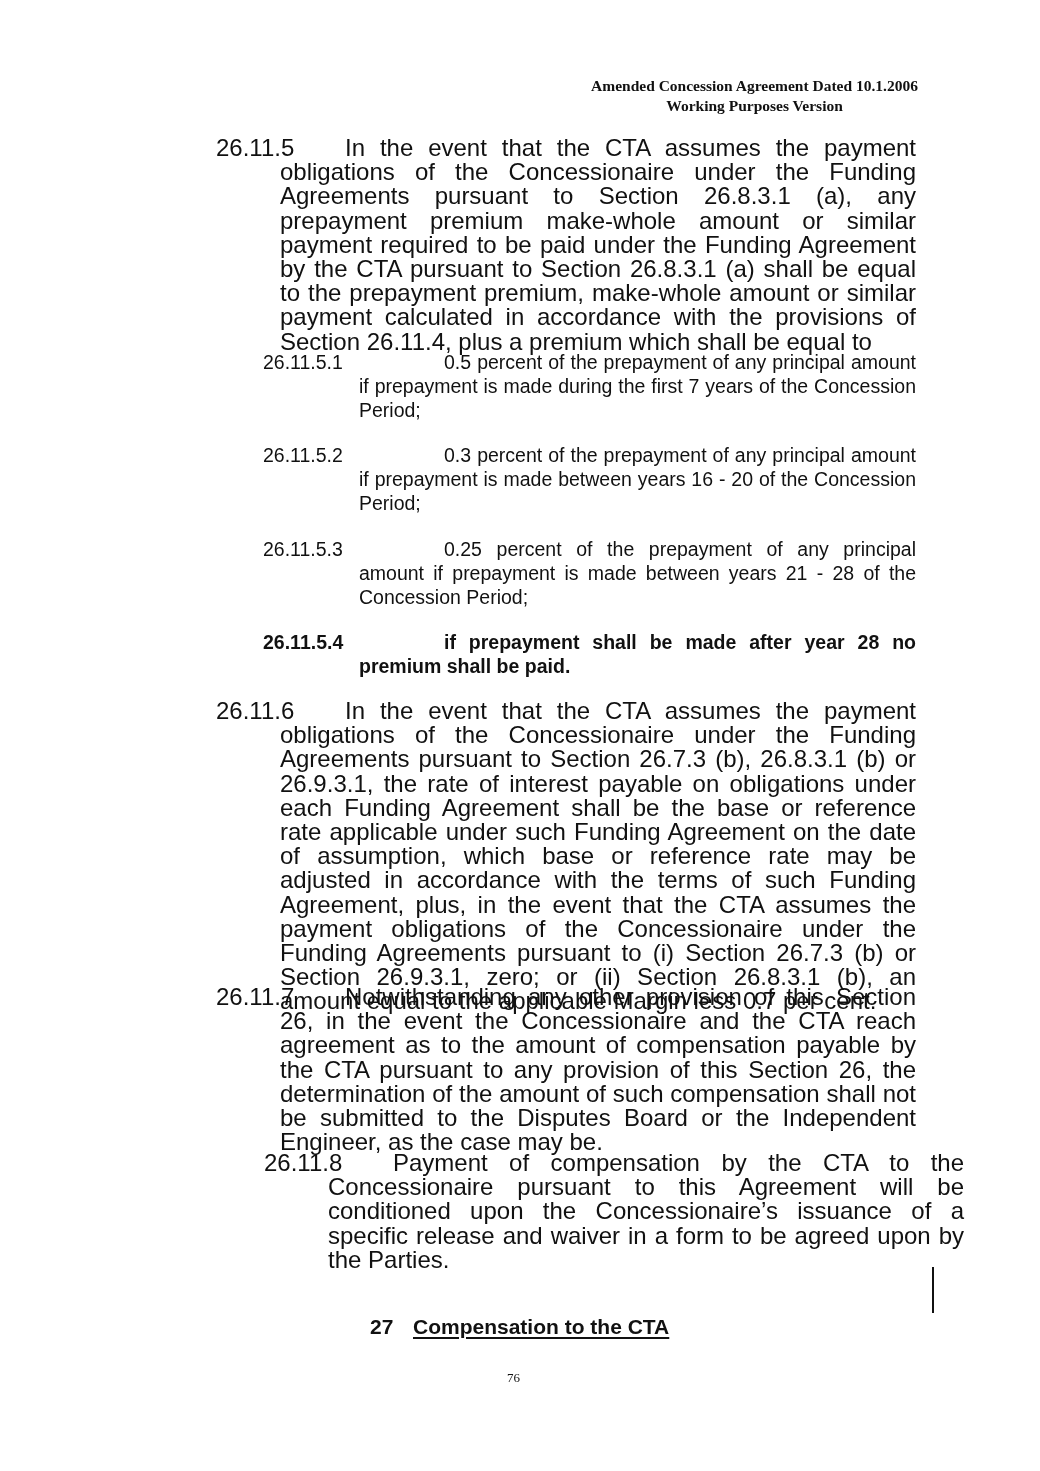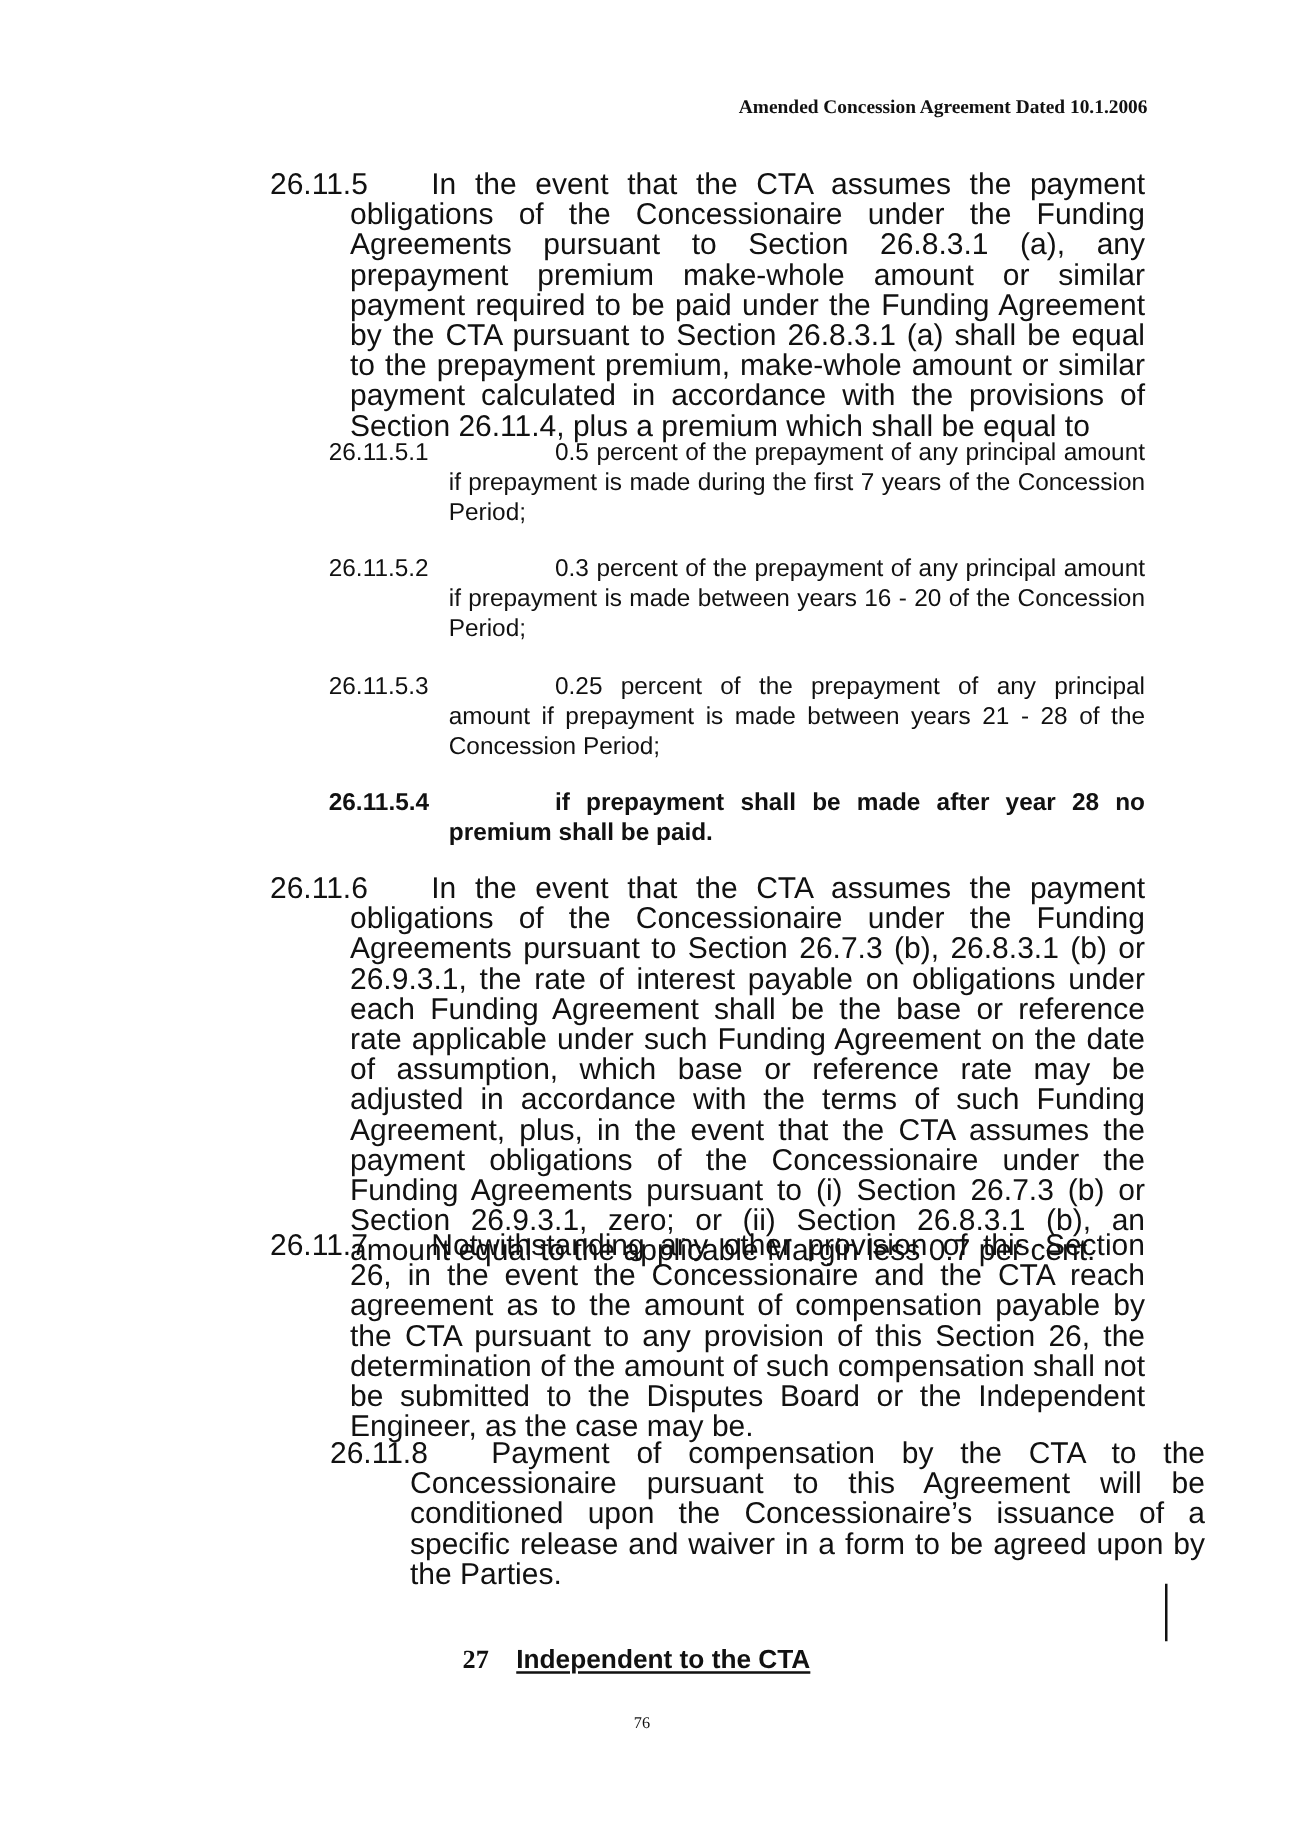--- a/index.html
+++ b/index.html
@@ -65,21 +65,20 @@
       position: absolute;
       left: 370px;
       top: 1314px;
       font-weight: bold;
       font-size: 21px;
       line-height: 26px;
     }
     .heading .h-num {
       display: inline-block;
       width: 43px;
-      font-family: Liberation Serif, serif;
     }
     .heading .h-title {
       text-decoration: underline;
       text-decoration-thickness: 2px;
       text-underline-offset: 3px;
     }
     .change-bar {
       position: absolute;
       left: 932px;
       top: 1267px;
@@ -93,20 +92,21 @@
       top: 1370px;
       font-family: "Liberation Serif", serif;
       font-size: 13px;
     }
   </style>
 </head>
 <body>
 
 <div class="header">
   <div>Amended Concession Agreement Dated 10.1.2006</div>
+  <div>Working Purposes Version</div>
 </div>
 
 <div class="para" style="top:136px;">
   <span class="num">26.11.5</span>
   <span class="body">In the event that the CTA assumes the payment obligations of the Concessionaire under the Funding Agreements pursuant to Section 26.8.3.1 (a), any prepayment premium make-whole amount or similar payment required to be paid under the Funding Agreement by the CTA pursuant to Section 26.8.3.1 (a) shall be equal to the prepayment premium, make-whole amount or similar payment calculated in accordance with the provisions of Section 26.11.4, plus a premium which shall be equal to</span>
 </div>
 
 <div class="sub" style="top:350px;">
   <span class="num">26.11.5.1</span>
   <span class="body">0.5 percent of the prepayment of any principal amount if prepayment is made during the first 7 years of the Concession Period;</span>
@@ -138,16 +138,16 @@
 </div>
 
 <div class="para" style="top:1151px;margin-left:48px;">
   <span class="num">26.11.8</span>
   <span class="body">Payment of compensation by the CTA to the Concessionaire pursuant to this Agreement will be conditioned upon the Concessionaire’s issuance of a specific release and waiver in a form to be agreed upon by the Parties.</span>
 </div>
 
 <div class="change-bar"></div>
 
 <div class="heading">
-  <span class="h-num">27</span><span class="h-title">Independent to the CTA</span>
+  <span class="h-num">27</span><span class="h-title">Compensation to the CTA</span>
 </div>
 
 <div class="page-number">76</div>
 
 </body></html>

